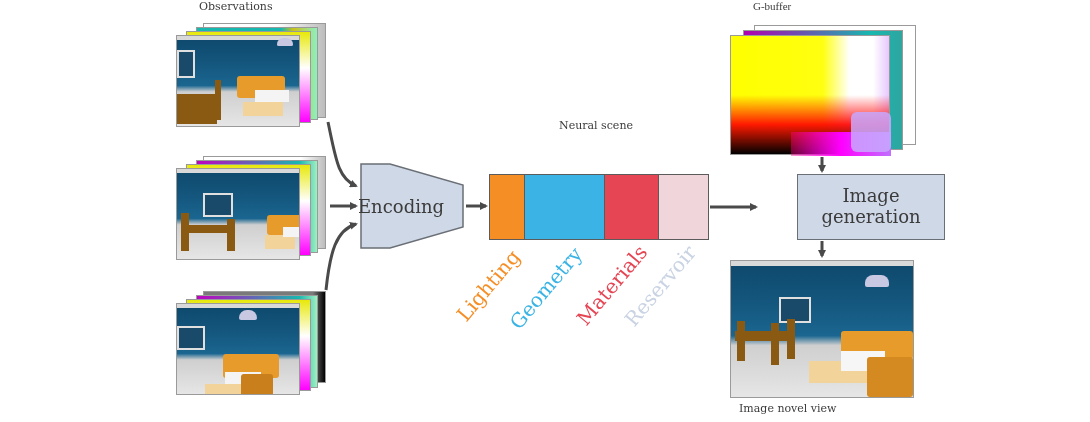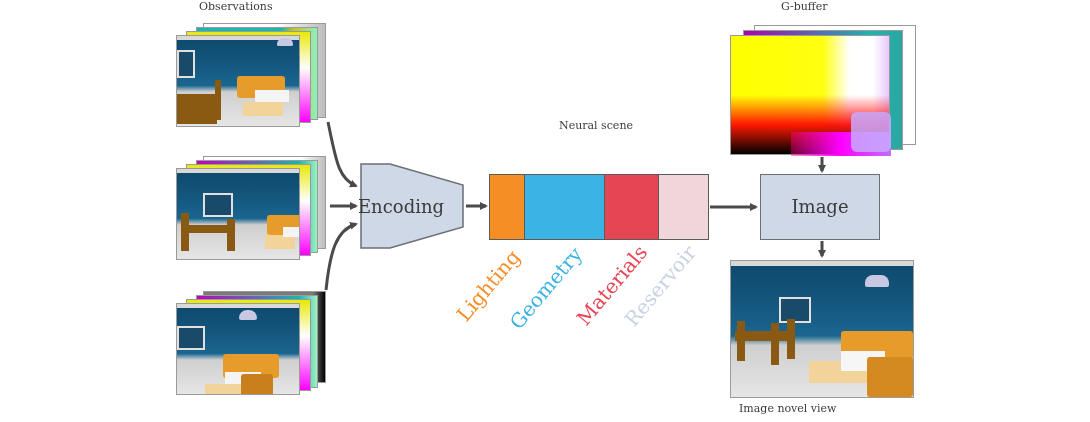--- a/index.html
+++ b/index.html
@@ -14,21 +14,21 @@
   .lamp{position:absolute;width:16px;height:8px;background:#c9c8e3;border-radius:8px 8px 2px 2px;}
   .pic{position:absolute;border:2px solid #e0e0e0;background:#1a4a6a;}
   .box{position:absolute;box-sizing:border-box;background:#cfd8e6;border:1.5px solid #6a6f76;display:flex;align-items:center;justify-content:center;text-align:center;font-size:18px;color:#3b3b3b;line-height:1.15;}
   .seg{position:absolute;top:0;height:100%;box-sizing:border-box;border-right:1px solid #5b5b5b;}
   .rot{position:absolute;transform:rotate(-50deg);transform-origin:left bottom;font-size:20px;white-space:nowrap;}
 </style>
 </head>
 <body>
 
 <div class="abs label" style="left:199px;top:0px;">Observations</div>
-<div class="abs label" style="left:781px;top:0px;">G-buffer</div>
+<div class="abs label" style="left:753px;top:0px;font-family:Liberation Serif, serif;">G-buffer</div>
 
 <div>
   <div class="frame" style="left:203px;top:23px;width:123px;height:95px;background:linear-gradient(90deg,#fff 60%,#bdbdbd);"></div>
   <div class="frame" style="left:196px;top:27px;width:122px;height:93px;background:linear-gradient(90deg,#17b8b0 0%,#17b8b0 70%,#c9c21a 80%,#8df0c0 100%);"></div>
   <div class="frame" style="left:186px;top:31px;width:125px;height:92px;background:linear-gradient(180deg,#e8e80a 0%,#ffffff 40%,#ff00ff 100%);"></div>
   <div class="frame room" style="left:176px;top:35px;width:124px;height:92px;">
     <div class="pic" style="left:0px;top:14px;width:14px;height:24px;"></div>
     <div class="lamp" style="left:100px;top:2px;"></div>
     <div class="sofa" style="left:60px;top:40px;width:48px;height:22px;"></div>
     <div class="rug" style="left:66px;top:66px;width:40px;height:14px;"></div>
@@ -104,23 +104,24 @@
 
 <div>
   <div class="frame" style="left:754px;top:25px;width:162px;height:120px;background:#ffffff;"></div>
   <div class="frame" style="left:743px;top:30px;width:160px;height:120px;background:linear-gradient(90deg,#b000b0 0%,#17b8b0 80%,#2fa5a0 100%);"></div>
   <div class="frame" style="left:730px;top:35px;width:160px;height:120px;background:linear-gradient(180deg,rgba(255,255,255,0) 50%,rgba(255,0,0,0.9) 75%,#000 100%),linear-gradient(90deg,#ffff00 0%,#ffff10 58%,#ffffff 75%,#ffffff 90%,#e8c8ff 100%);">
     <div class="abs" style="left:60px;top:96px;width:100px;height:24px;background:linear-gradient(90deg,rgba(255,0,128,0.4),#ff00ff,#c070ff);"></div>
     <div class="abs" style="left:120px;top:76px;width:40px;height:40px;background:#c8a8ff;border-radius:6px;opacity:0.85;"></div>
   </div>
 </div>
 
-<div class="box" style="left:760px;top:174px;width:120px;height:66px;">
+<div class="box" style="left:797px;top:174px;width:148px;height:66px;">
   <div>
     <div>Image</div>
+    <div>generation</div>
   </div>
 </div>
 
 <div class="frame room" style="left:730px;top:260px;width:184px;height:138px;">
   <div class="pic" style="left:48px;top:36px;width:28px;height:22px;"></div>
   <div class="lamp" style="left:134px;top:14px;width:24px;height:12px;"></div>
   <div class="table" style="left:4px;top:70px;width:58px;height:10px;"></div>
   <div class="table" style="left:6px;top:60px;width:8px;height:40px;"></div>
   <div class="table" style="left:40px;top:62px;width:8px;height:42px;"></div>
   <div class="table" style="left:56px;top:58px;width:8px;height:40px;"></div>

